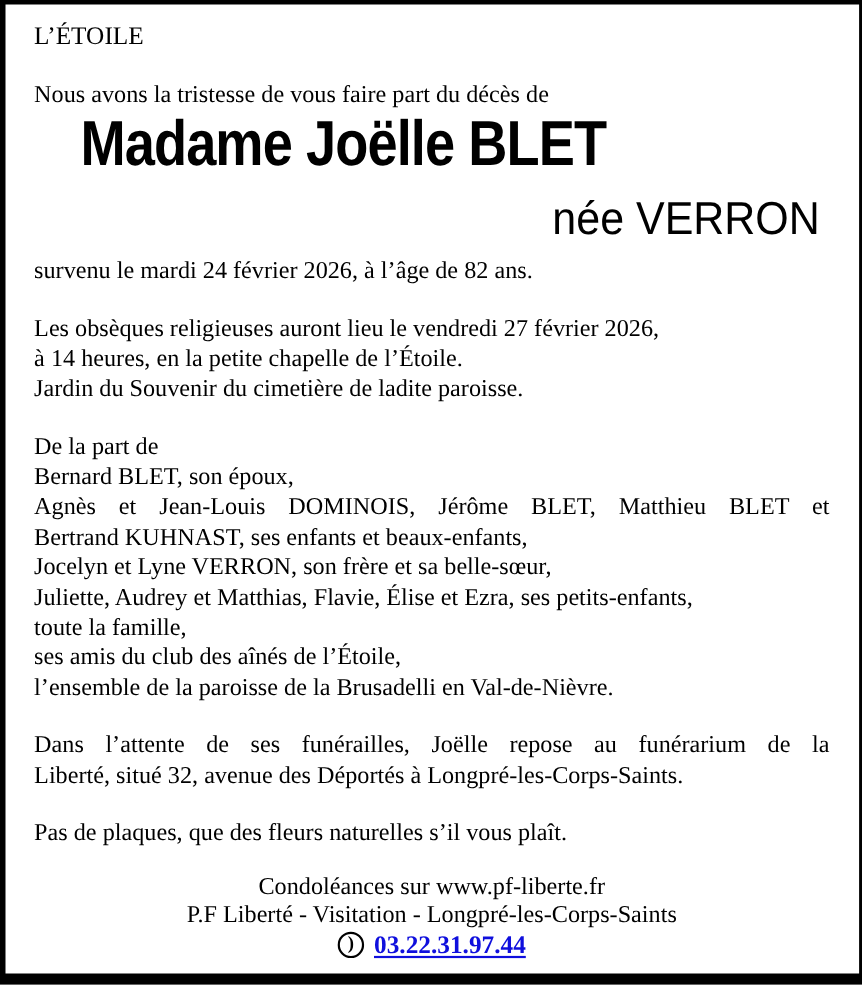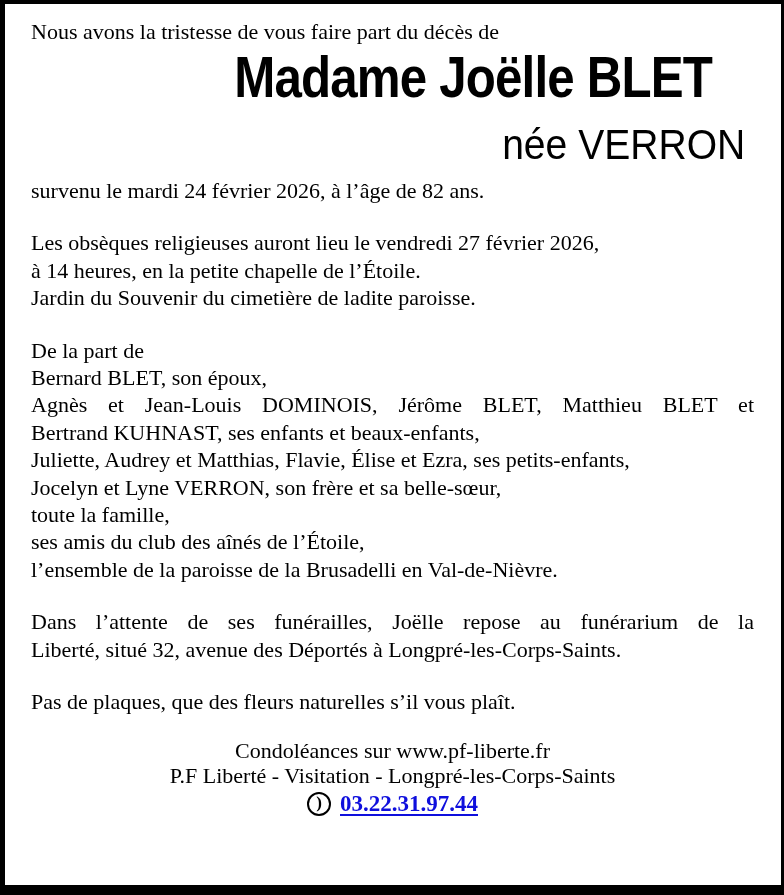--- a/index.html
+++ b/index.html
@@ -23,21 +23,21 @@
   .masthead {
     font-size: 23px;
     line-height: 30px;
     margin-bottom: 24px;
   }
   .intro {
     font-size: 22px;
     line-height: 28px;
   }
   .name-line {
-    text-align: right;
+    text-align: left;
     line-height: 58px;
     margin-top: 2px;
     white-space: nowrap;
   }
   .name-line .condensed {
     display: inline-block;
     font-family: "Liberation Sans", sans-serif;
     font-weight: bold;
     font-size: 58px;
     transform: scaleX(0.85);
@@ -101,20 +101,21 @@
     text-underline-offset: 3px;
     cursor: pointer;
   }
 </style>
 </head>
 <body>
 
 <div class="page">
   <div class="inner">
 
+    <div class="masthead">L’ÉTOILE</div>
 
     <div class="intro">Nous avons la tristesse de vous faire part du décès de</div>
 
     <div class="name-line">
       <span class="condensed">Madame Joëlle BLET</span>
     </div>
 
     <div class="maiden-line">
       <span class="condensed2">née VERRON</span>
     </div>
@@ -125,22 +126,22 @@
       <div class="line">Les obsèques religieuses auront lieu le vendredi 27 février 2026,</div>
       <div class="line">à 14 heures, en la petite chapelle de l’Étoile.</div>
       <div class="line">Jardin du Souvenir du cimetière de ladite paroisse.</div>
     </div>
 
     <div class="block">
       <div class="line">De la part de</div>
       <div class="line">Bernard BLET, son époux,</div>
       <div class="line just">Agnès et Jean-Louis DOMINOIS, Jérôme BLET, Matthieu BLET et</div>
       <div class="line">Bertrand KUHNAST, ses enfants et beaux-enfants,</div>
+      <div class="line">Jocelyn et Lyne VERRON, son frère et sa belle-sœur,</div>
       <div class="line">Juliette, Audrey et Matthias, Flavie, Élise et Ezra, ses petits-enfants,</div>
-      <div class="line">Jocelyn et Lyne VERRON, son frère et sa belle-sœur,</div>
       <div class="line">toute la famille,</div>
       <div class="line">ses amis du club des aînés de l’Étoile,</div>
       <div class="line">l’ensemble de la paroisse de la Brusadelli en Val-de-Nièvre.</div>
     </div>
 
     <div class="block">
       <div class="line just">Dans l’attente de ses funérailles, Joëlle repose au funérarium de la</div>
       <div class="line">Liberté, situé 32, avenue des Déportés à Longpré-les-Corps-Saints.</div>
     </div>
 

